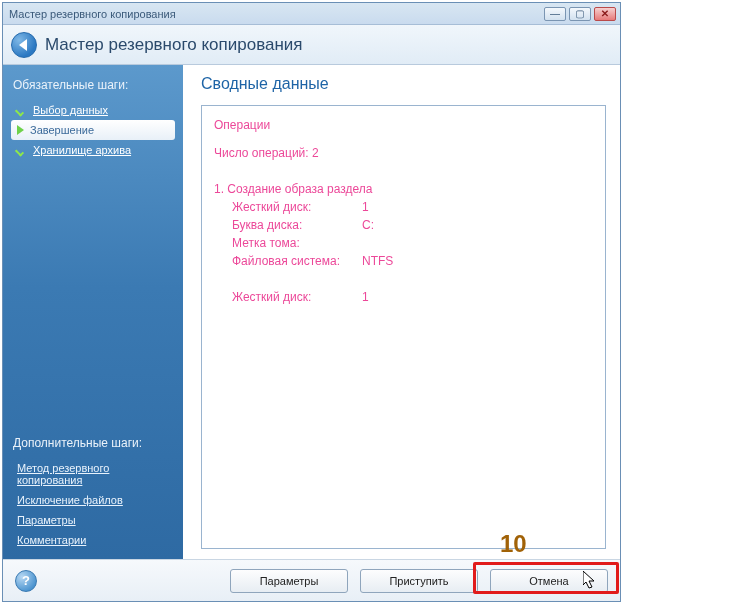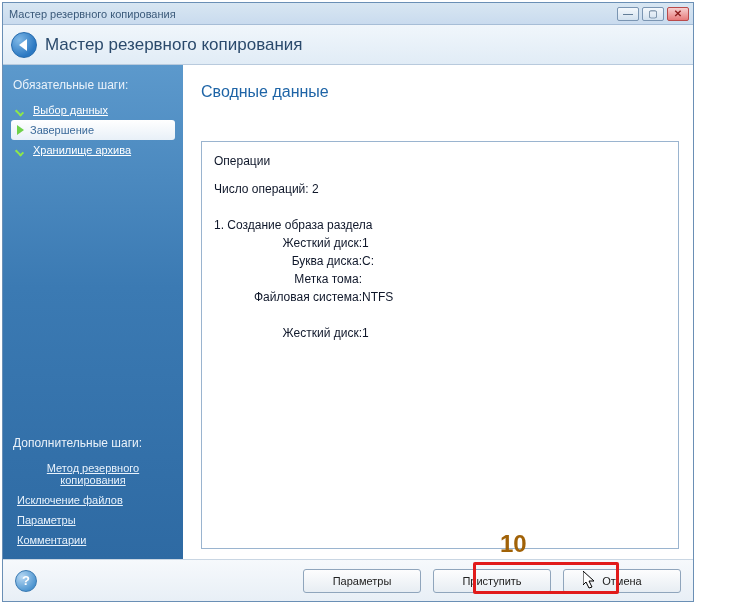--- a/index.html
+++ b/index.html
@@ -5,21 +5,21 @@
   * { box-sizing: border-box; margin: 0; padding: 0; }
   body {
     font-family: Tahoma, Arial, sans-serif;
     font-size: 11px;
     background: #fff;
     width: 750px;
     height: 604px;
     overflow: hidden;
   }
   .window {
-    width: 692px;
+    width: 619px;
     height: 600px;
     border: 1px solid #6a8fb5;
     background: #fff;
     position: relative;
     margin: 2px;
   }
   .titlebar {
     height: 22px;
     background: linear-gradient(#d8e6f2, #c9dbee);
     border-bottom: 1px solid #a6bdd6;
@@ -72,21 +72,21 @@
     padding: 9px 8px;
     color:#fff;
     display:flex; flex-direction:column;
   }
   .sb-section-title {
     font-size: 12px; color:#eaf2fa; margin: 4px 0 8px 2px;
   }
   .sb-item {
     display:flex; align-items:center; gap:6px;
     padding: 4px 6px; border-radius: 3px;
-    cursor:pointer; color:#fff;text-align:center;
+    cursor:pointer; color:#fff;
   }
   .sb-item.active {
     background: linear-gradient(#ffffff,#e8f0f8);
     color:#3b6a9a;
   }
   .sb-item .link { text-decoration: underline; }
   .sb-item.active .link { text-decoration:none; font-weight:normal; color:#3b6a9a;}
   .check {
     width:10px;height:10px; display:inline-block; position:relative;
   }
@@ -94,40 +94,39 @@
     content:""; position:absolute; left:0; top:3px; width:3px; height:6px;
     border-left:2px solid #8ee84a; border-bottom:2px solid #8ee84a;
     transform: rotate(-45deg);
   }
   .arrow-icon {
     width:0;height:0;border-top:5px solid transparent;border-bottom:5px solid transparent;border-left:7px solid #6fd24a;
   }
   .sb-spacer { flex:1; }
   .sb-extra .sb-item .link { color:#e8f2fc; }
   .content {
-    flex:1; padding: 18px 14px 10px 18px;
+    flex:1; padding: 10px 14px 10px 18px;
     display:flex; flex-direction:column;
   }
   .content-title {
     font-size:16px; color:#1e64a6; margin-bottom:12px;
   }
   .summary-box {
     flex:1;
     border:1px solid #9ab4cf;
     background:#fff;
     padding:10px 12px;
-    color:#0f172a;
+    color:#ec4899;
     font-size:12px;
     line-height:1.5;
     overflow:auto;
-    margin-top:28px;
   }
   .summary-box .ops-title{ margin-bottom:10px; }
   .kv { display:flex; }
-  .kv .k { width:130px;text-align:right; }
+  .kv .k { width:130px; }
   .indent { margin-left: 18px; }
   .footer {
     height:42px;
     border-top:1px solid #c9d6e3;
     background: linear-gradient(#f6f9fc,#e8eff6);
     display:flex; align-items:center; padding: 0 12px; gap:12px;
   }
   .help-icon {
     width:22px;height:22px;border-radius:50%;
     background: radial-gradient(circle at 30% 30%, #b7d8f3, #4a93cf 75%);

